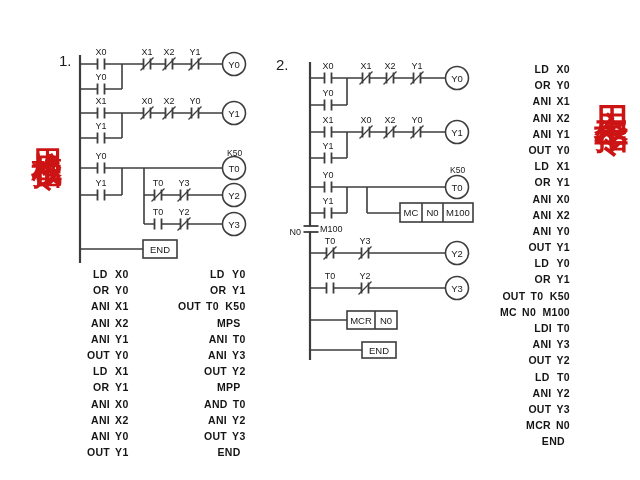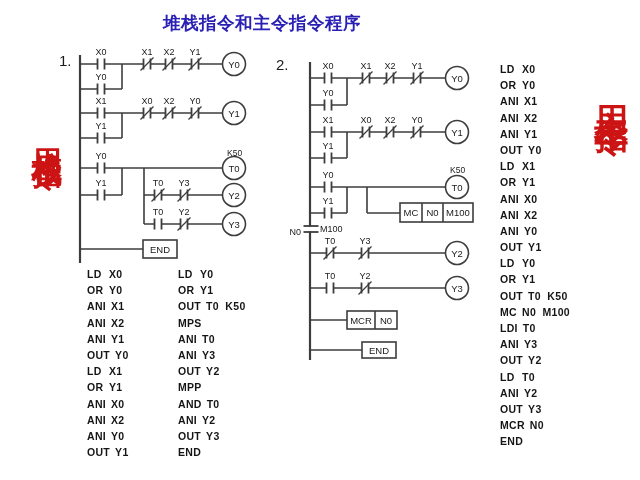--- a/index.html
+++ b/index.html
@@ -15,29 +15,28 @@
   #num1{left:59px;top:52px;}
   #num2{left:276px;top:56px;}
   .ladder{position:absolute;}
   #ladder1{left:55px;top:44px;}
   #ladder2{left:283px;top:52px;}
   svg text{font-family:"Liberation Sans",sans-serif;}
   .plist{position:absolute;font-weight:bold;font-size:10.5px;color:#151515;letter-spacing:0.3px;}
   #list1a{left:87px;top:268px;}
   #list1b{left:178px;top:268px;}
   #list2{left:500px;top:63px;}
-  .prow{display:flex;height:16.2px;align-items:flex-start;}
+  .prow{display:flex;height:16.2px;align-items:flex-start;justify-content:flex-end;}
   .op{min-width:17px;margin-right:5px;white-space:pre;}
   .arg{white-space:pre;}
 </style>
 </head>
 <body>
 
 <div class="stage">
-  <div class="title" style="color: rgb(42, 32, 180);">堆栈指令和主令指令程序</div>
 
   <div class="side-label left" style="color: rgb(204, 20, 20);">用堆栈指令</div>
   <div class="side-label right" style="color: rgb(204, 20, 20);">用主令指令</div>
 
   <div class="dianum" id="num1">1.</div>
   <div class="dianum" id="num2">2.</div>
 
   <svg class="ladder" id="ladder1" viewBox="55 44 200 226" width="200" height="226">
       <line x1="80" y1="55" x2="80" y2="263" stroke="#3d3d3d" stroke-width="2.2"></line>
       <line x1="80" y1="64" x2="223" y2="64" stroke="#3d3d3d" stroke-width="1.6"></line>

